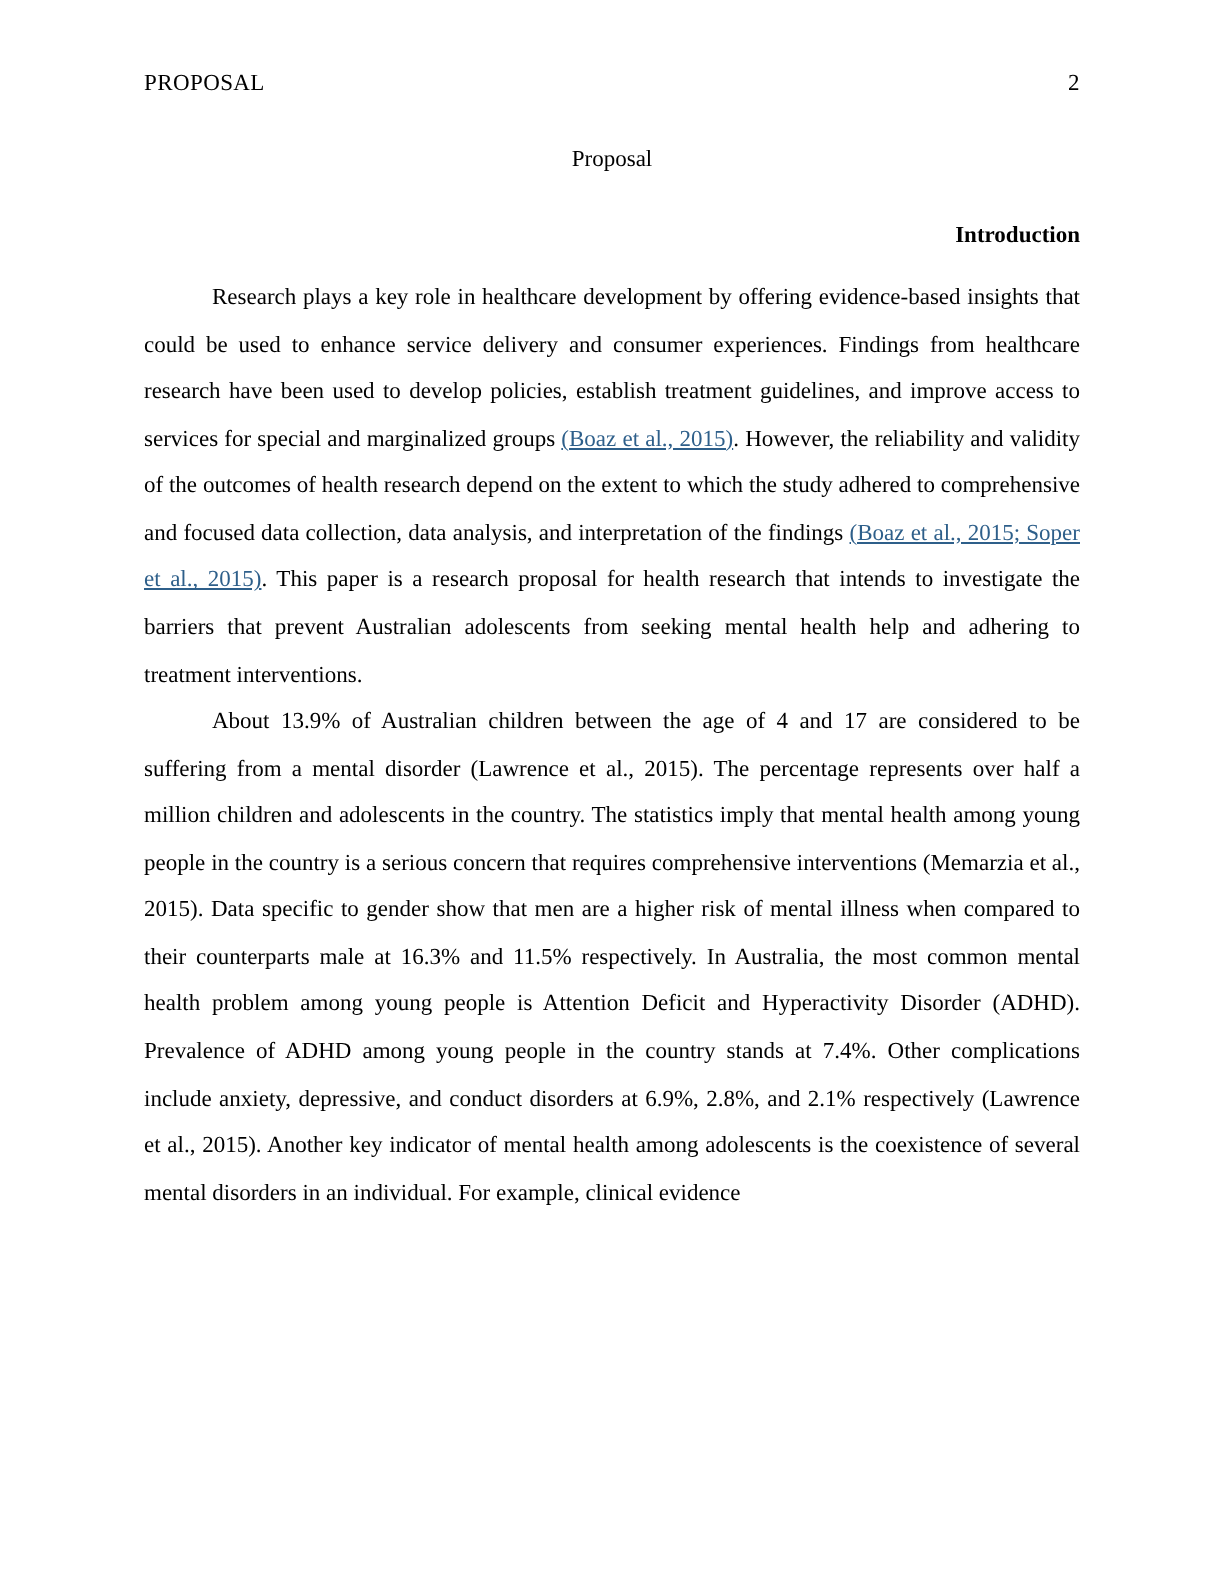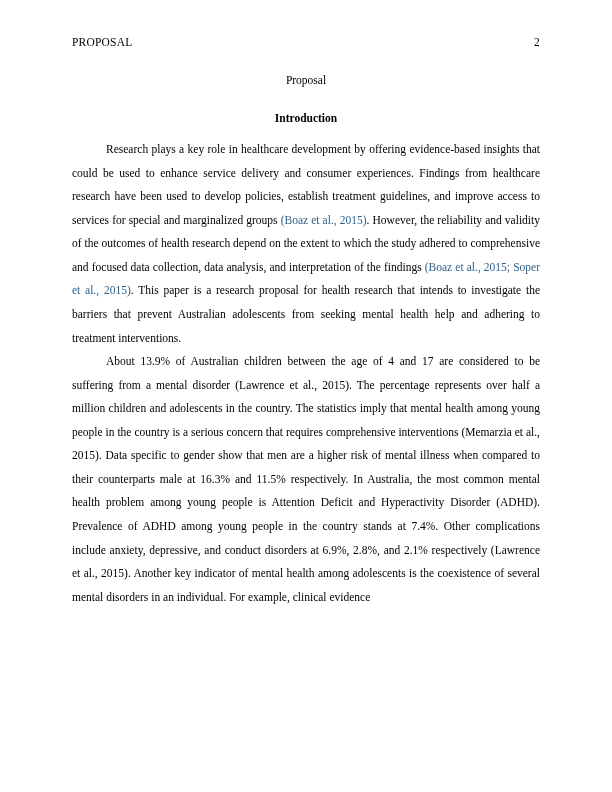--- a/index.html
+++ b/index.html
@@ -35,37 +35,38 @@
   .running-head .page-number {
     font-size: 11.5px;
   }
   .doc-title {
     text-align: center;
     font-size: 11.5px;
     margin: 0 0 26px 0;
     font-weight: normal;
   }
   .section-heading {
-    text-align: center;
+    text-align: right;
     font-size: 11.5px;
     font-weight: bold;
     margin: 0 0 14px 0;
   }
   .section-heading.spaced-top {
     margin-top: 22px;
   }
   p.body-text {
     font-size: 11.5px;
     line-height: 2.05;
     text-align: justify;
     text-indent: 34px;
     margin: 0;
   }
   .cite {
     color: #2e5f8a;
+    text-decoration: underline;
   }
 </style>
 </head>
 <body>
 
 <div class="page">
 
   <div class="running-head">
     <span class="label">PROPOSAL</span>
     <span class="page-number">2</span>

